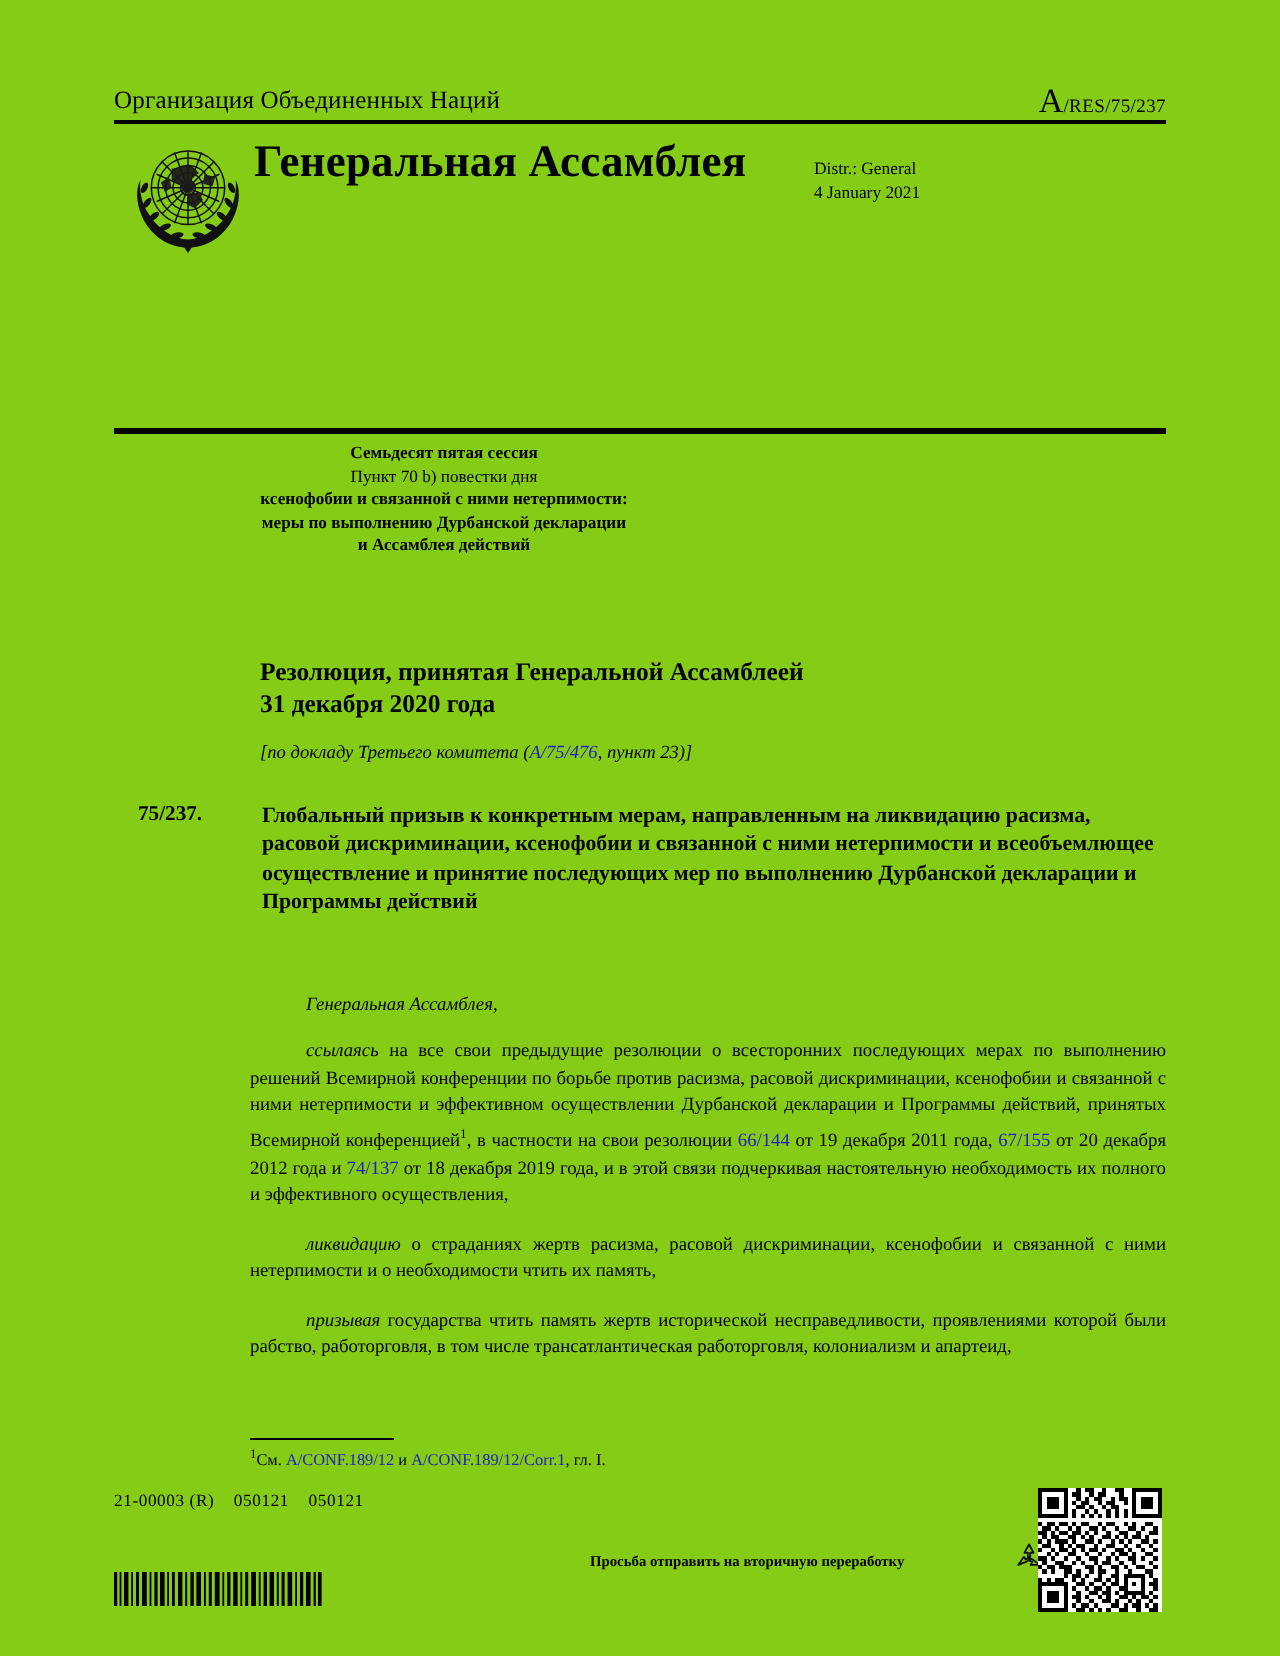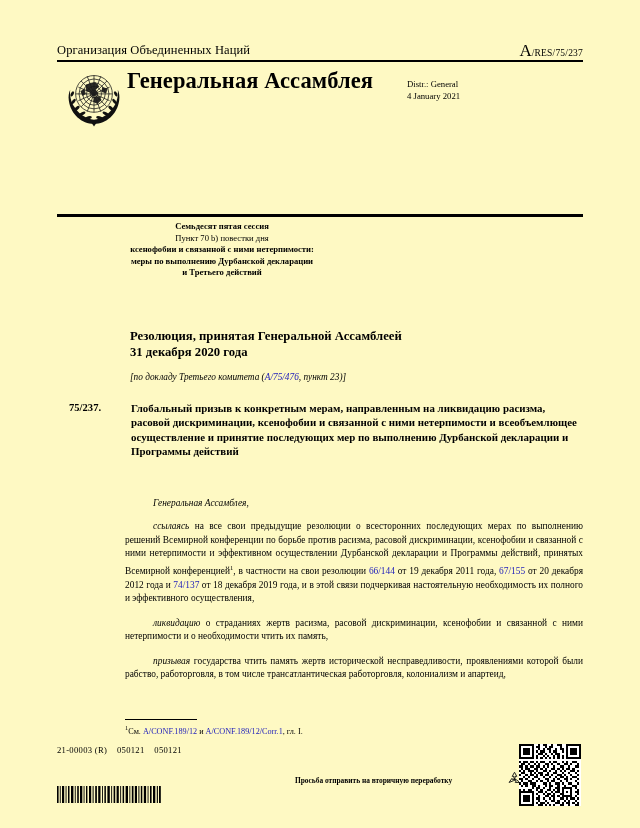--- a/index.html
+++ b/index.html
@@ -8,21 +8,21 @@
     background: #ffffff;
   }
   body {
     font-family: "Liberation Serif", "DejaVu Serif", serif;
     color: #000000;
   }
   .page {
     position: relative;
     width: 640px;
     height: 828px;
-    background: #fef9c3;
+    background: #84cc16;
     overflow: hidden;
   }
   .sheet {
     position: absolute;
     left: 57px;
     top: 0;
     width: 526px;
     height: 828px;
   }
 
@@ -298,21 +298,21 @@
     <div>4 January 2021</div>
   </div>
 
   <div class="rule-mid"></div>
 
   <div class="session-block">
     <div>Семьдесят пятая сессия</div>
     <div class="light">Пункт 70 b) повестки дня</div>
     <div>ксенофобии и связанной с ними нетерпимости:</div>
     <div>меры по выполнению Дурбанской декларации</div>
-    <div>и Третьего действий</div>
+    <div>и Ассамблея действий</div>
   </div>
 
   <div class="res-heading">
     <div>Резолюция, принятая Генеральной Ассамблеей</div>
     <div>31 декабря 2020 года</div>
   </div>
 
   <div class="res-source">
     <span>[по докладу Третьего комитета (</span><a class="doclink" href="#">A/75/476</a><span>, пункт 23)]</span>
   </div>

